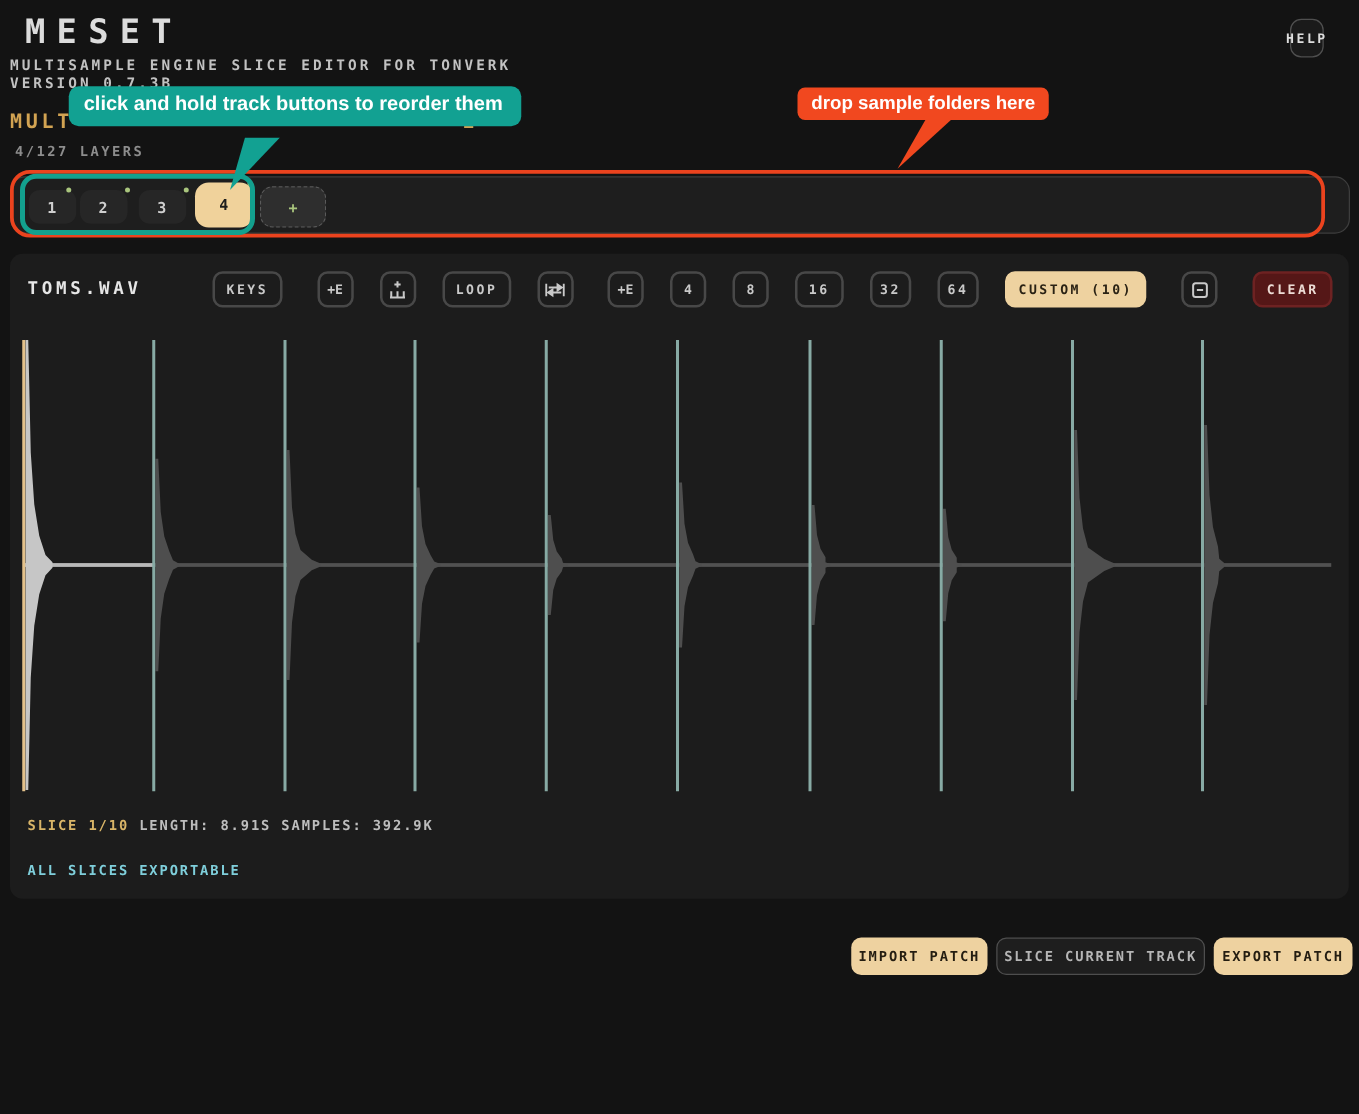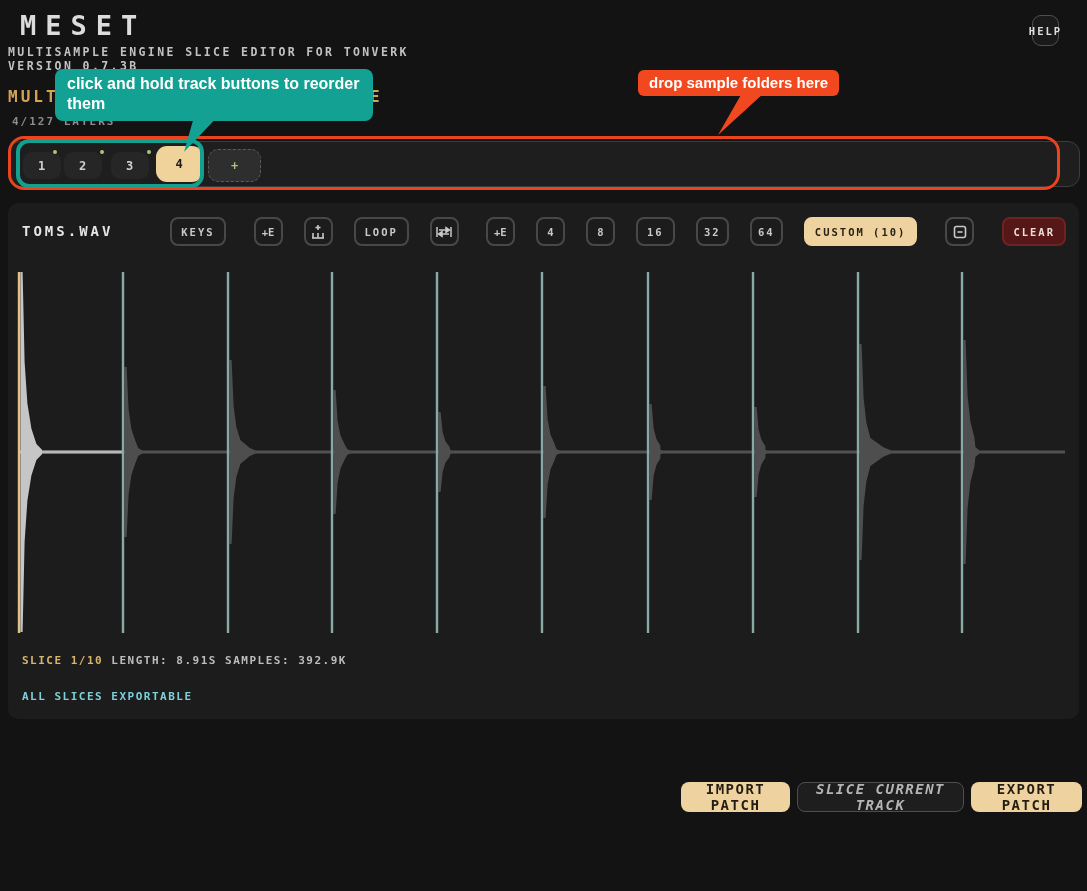--- a/index.html
+++ b/index.html
@@ -26,21 +26,21 @@
     border-radius:13px; pointer-events:none; }
   .track-btn { background:#262626; border:none; border-radius:9px; color:#cfcfcf;
     font-size:12px; letter-spacing:1px; display:flex; align-items:center; justify-content:center; cursor:pointer; }
   .track-btn.sel { background:#f0d29b; color:#1d1d1d; border-radius:11px; }
   .track-add { background:#2e2e2e; border:1.5px dashed #5a5a5a; border-radius:10px; color:#a9c57d;
     font-size:12px; display:flex; align-items:center; justify-content:center; cursor:pointer; }
   .dot { width:4px; height:4px; border-radius:50%; background:#a9c57d; }
 
   
   .tip { font-family:"Liberation Sans", sans-serif; font-weight:bold; color:#fff; z-index:30; }
-  .tip-teal { left:55px; top:69px; width:318px; background:#12a192; border-radius:8px;
+  .tip-teal { left:55px; top:69px; width:362px; background:#12a192; border-radius:8px;
     padding:5px 12px 7px 12px; font-size:16px; line-height:1.25; }
   .tip-orange { left:638px; top:70px; background:#f1481f; border-radius:6px;
     padding:4px 11px 5px 11px; font-size:15px; }
   .tail { pointer-events:none; z-index:29; }
 
   
   .panel { left:8px; top:203px; width:1071px; height:516px; background:#1c1c1c; border-radius:10px; }
   .filename { left:14px; top:20px; font-size:14px; letter-spacing:3px; color:#e6e6e6; position:absolute; }
   .toolbar { position:absolute; right:13px; top:14px; display:flex; gap:21px; align-items:center; }
   .tb { height:29px; background:transparent; border:2px solid #484848; border-radius:8px;
@@ -52,24 +52,24 @@
   .gsep { margin-left:7px; }
   .gsep2 { margin-left:6px; }
 
   .wave-wrap { position:absolute; left:0; top:0; width:1071px; height:516px; }
 
   .status { position:absolute; font-size:11px; letter-spacing:1.5px; color:#bdbdbd; white-space:pre; }
   .gold { color:#d9b568; }
   .cyan { color:#7fcfdb; }
 
   
-  .action-btn { position:absolute; top:750px; height:30px; border-radius:8px; font-size:14px;
-    letter-spacing:1.5px; display:flex; align-items:center; justify-content:center; cursor:pointer; border:none;margin-top:32px; }
+  .action-btn { position:absolute; top:750px; height:30px; border-radius:8px; font-size:11px;
+    letter-spacing:1.5px; display:flex; align-items:center; justify-content:center; cursor:pointer; border:none; }
   .action-accent { background:#eed2a0; color:#241d11; }
-  .action-plain { background:#1e1e1e; border:1.5px solid #4e4e4e; color:#b5b5b5;font-style:italic; }
+  .action-plain { background:#1e1e1e; border:1.5px solid #4e4e4e; color:#b5b5b5; }
 </style>
 </head>
 <body>
 
 <div class="abs px app-title">MESET</div>
 <div class="abs px app-subtitle">MULTISAMPLE ENGINE SLICE EDITOR FOR TONVERK</div>
 <div class="abs px app-version">VERSION 0.7.3B</div>
 <button class="abs px help-btn">HELP</button>
 
 <div class="abs px mode-heading" style="left:8px;">MULT</div>

